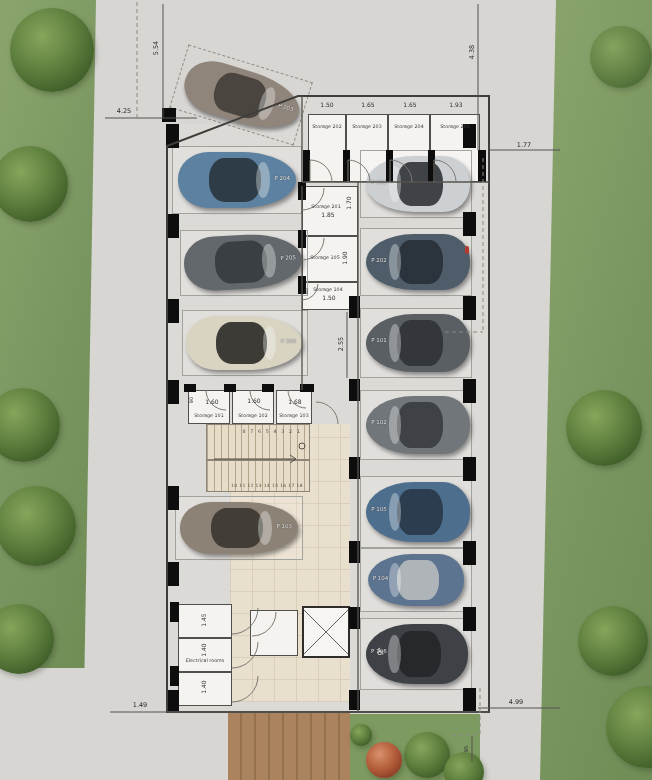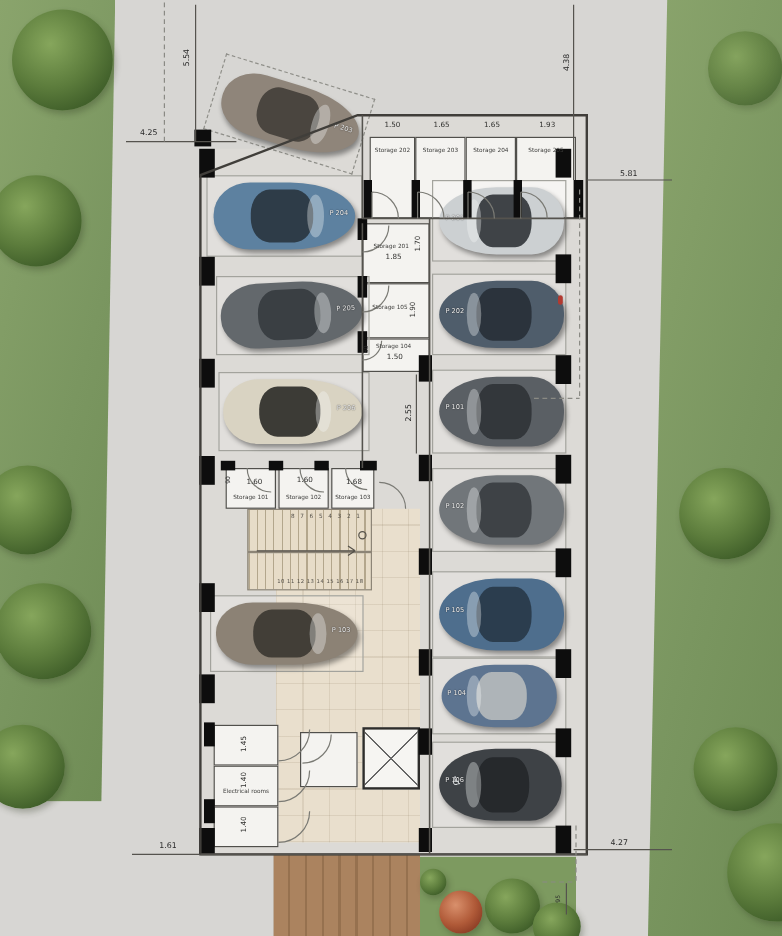--- a/index.html
+++ b/index.html
@@ -249,24 +249,24 @@
     <path d="M232,634 A26 26 0 0 0 258,608 M232,668 A26 26 0 0 0 258,642 M232,702 A26 26 0 0 0 258,676
              M252,636 A24 24 0 0 0 276,612 M338,424 A22 22 0 0 0 316,402" fill="none" stroke="#7a7a74" stroke-width="1"></path>
 
     <path d="M214,459 H296 M296,459 L290,455 M296,459 L290,463" fill="none" stroke="#55514a" stroke-width="1"></path>
     <circle cx="302" cy="446" r="3" fill="none" stroke="#55514a" stroke-width="1"></circle>
   </svg>
 
   <div class="lbl v" style="left:156px;top:48px;">5.54</div>
   <div class="lbl" style="left:124px;top:111px;">4.25</div>
   <div class="lbl v" style="left:472px;top:52px;">4.38</div>
-  <div class="lbl" style="left:524px;top:145px;">5.81</div>
+  <div class="lbl" style="left:524px;top:145px;">1.77</div>
   <div class="lbl v" style="left:341px;top:344px;">2.55</div>
-  <div class="lbl" style="left:140px;top:705px;">1.61</div>
-  <div class="lbl" style="left:516px;top:702px;">4.27</div>
+  <div class="lbl" style="left:140px;top:705px;">1.49</div>
+  <div class="lbl" style="left:516px;top:702px;">4.99</div>
   <div class="lbl v" style="left:466px;top:749px;font-size:5px;">95</div>
 
   <div class="lbl d" style="left:327px;top:105px;">1.50</div>
   <div class="lbl d" style="left:368px;top:105px;">1.65</div>
   <div class="lbl d" style="left:410px;top:105px;">1.65</div>
   <div class="lbl d" style="left:456px;top:105px;">1.93</div>
   <div class="lbl s" style="left:327px;top:127px;">Storage 202</div>
   <div class="lbl s" style="left:367px;top:127px;">Storage 203</div>
   <div class="lbl s" style="left:409px;top:127px;">Storage 204</div>
   <div class="lbl s" style="left:455px;top:127px;">Storage 205</div>

